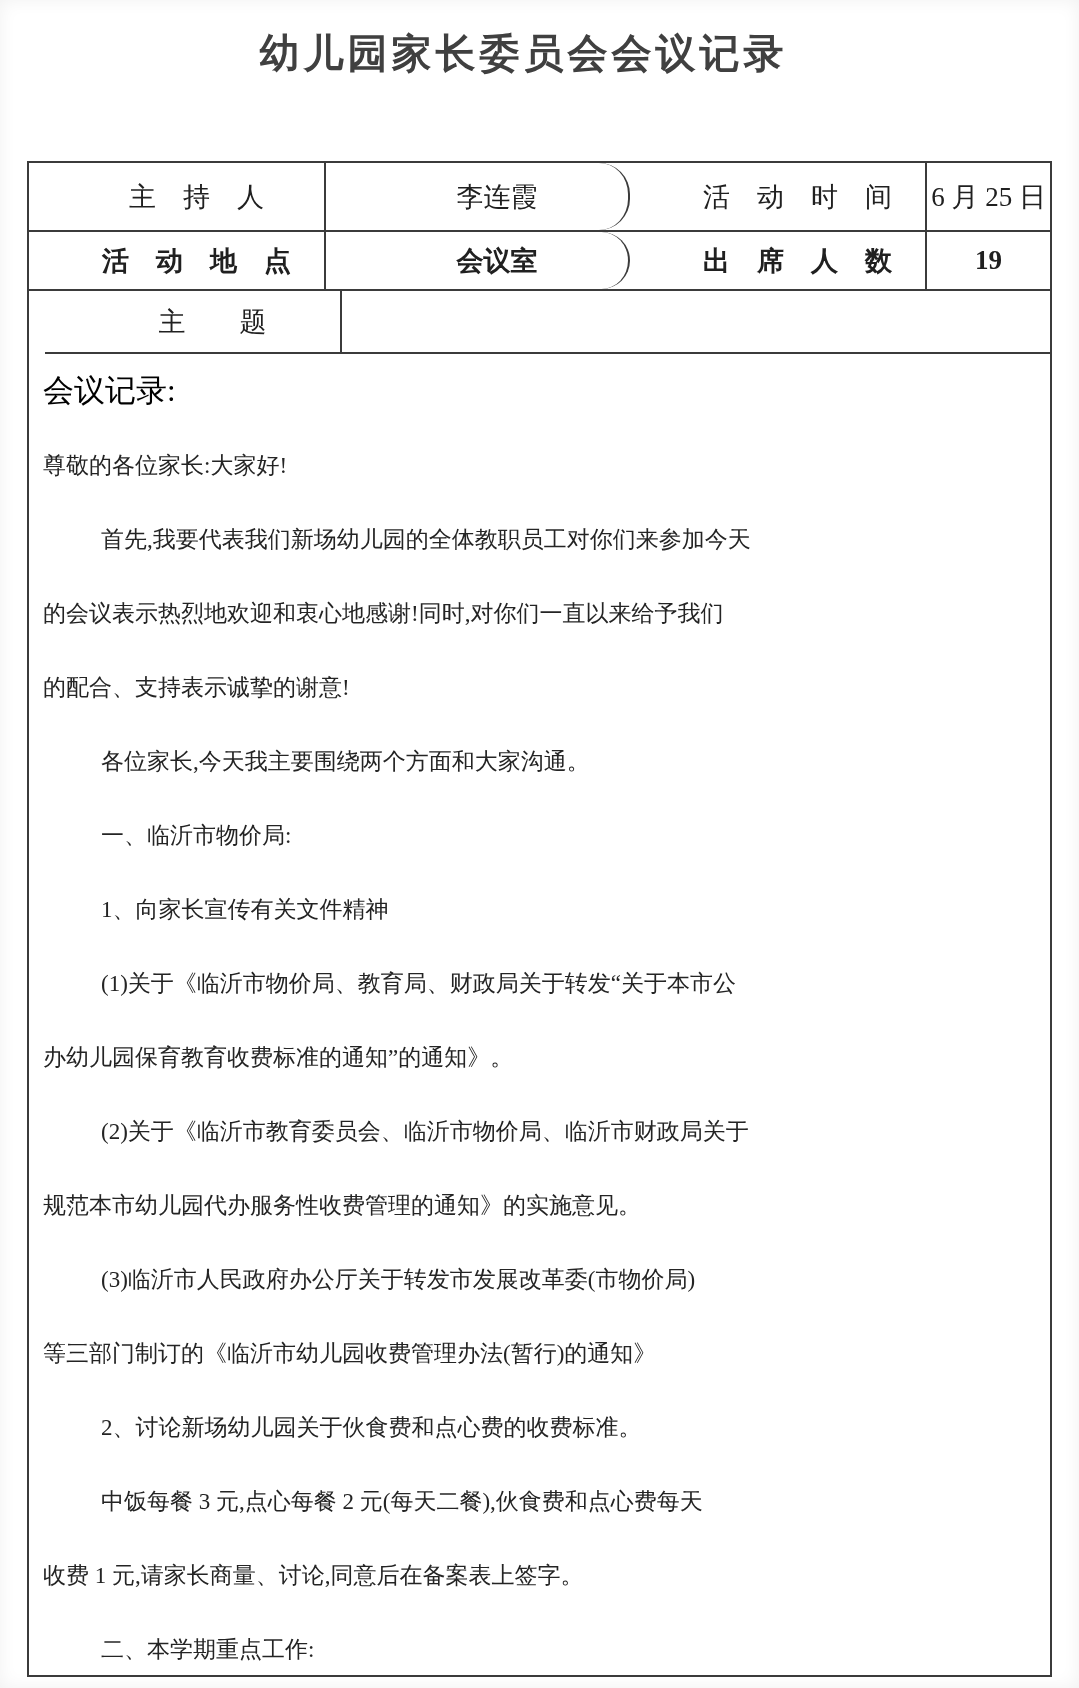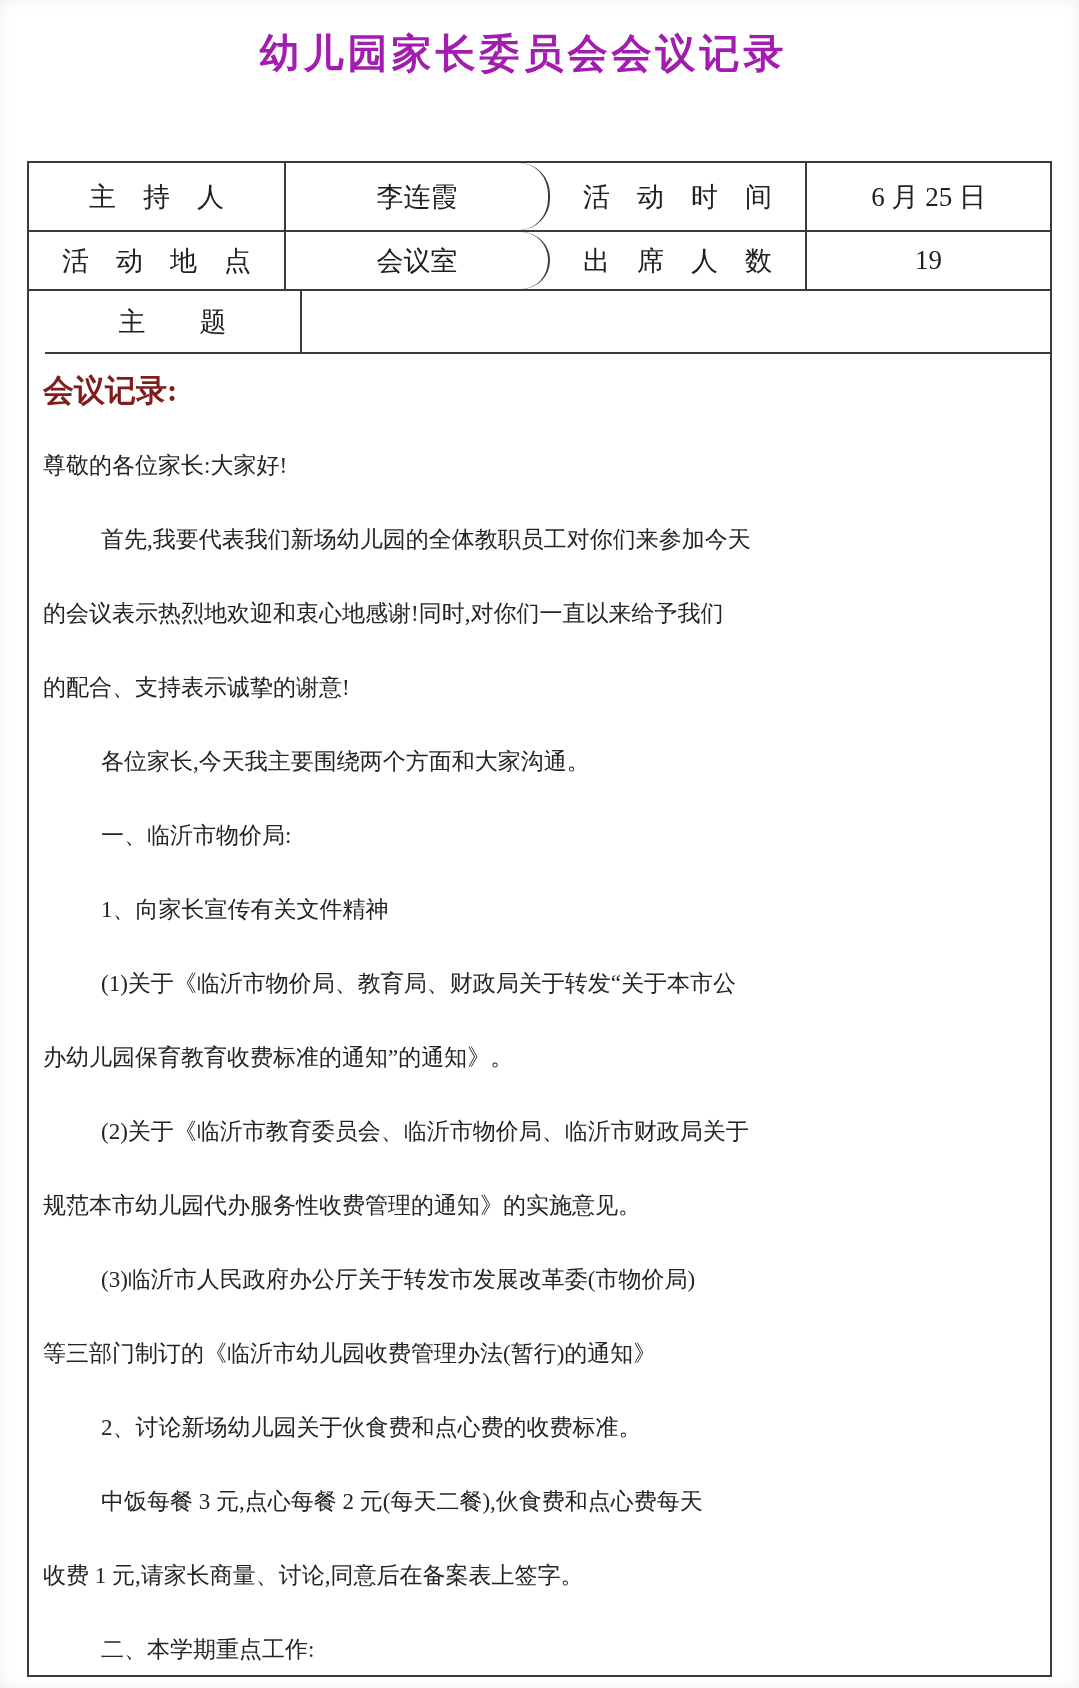--- a/index.html
+++ b/index.html
@@ -16,21 +16,21 @@
     background:#ffffff;
     box-shadow:inset 0 0 18px rgba(0,0,0,0.06);
   }
   .doc-title{
     position:absolute;
     top:26px;left:0;right:60px;
     text-align:center;
     font-size:40px;
     font-weight:bold;
     letter-spacing:4px;
-    color:#a21caf;
+    color:#404040;
     padding-left:28px;
   }
   .doc-table{
     position:absolute;
     left:27px;top:161px;right:27px;bottom:11px;
     border:2px solid #3b3b3b;
     display:flex;
     flex-direction:column;
     background:#fff;
   }
@@ -41,38 +41,38 @@
   }
   .cell{
     display:flex;
     align-items:center;
     justify-content:center;
     font-size:27px;
     color:#202020;
     overflow:hidden;
     white-space:nowrap;
   }
-  .bordered-right{border-right:2px solid #3b3b3b;}
+  .bordered-right{border-right:2px solid #3b3b3b;padding-left:40px;}
   .row-1{height:67px;}
-  .row-2{height:57px;}
+  .row-2{height:57px;font-weight:bold;}
   .row-3{height:61px;margin-left:16px;}
   .col-a{width:255px;flex:0 0 auto;}
   .col-b{width:262px;flex:0 0 auto;border-radius:31px;}
   .col-c{width:255px;flex:0 0 auto;}
   .col-d{flex:1 1 auto;}
   .theme-value-cell{flex:1 1 auto;}
   .record-cell{
     flex:1 1 auto;
     padding:14px 20px 0 14px;
     overflow:hidden;
   }
   .record-heading{
     font-size:31px;
-    font-weight:bold;
-    color:#7f1d1d;
+    font-weight:normal;
+    color:#000000;
     height:46px;
     line-height:46px;
   }
   .record-lines{margin-top:14px;}
   .record-line{
     height:74px;
     display:flex;
     align-items:center;
     font-size:23px;
     color:#242424;

